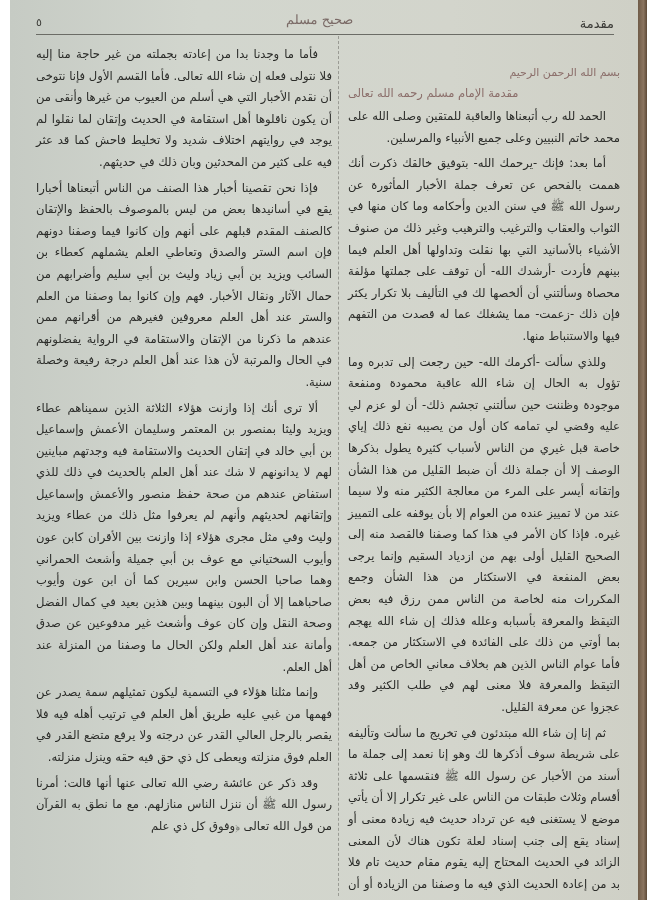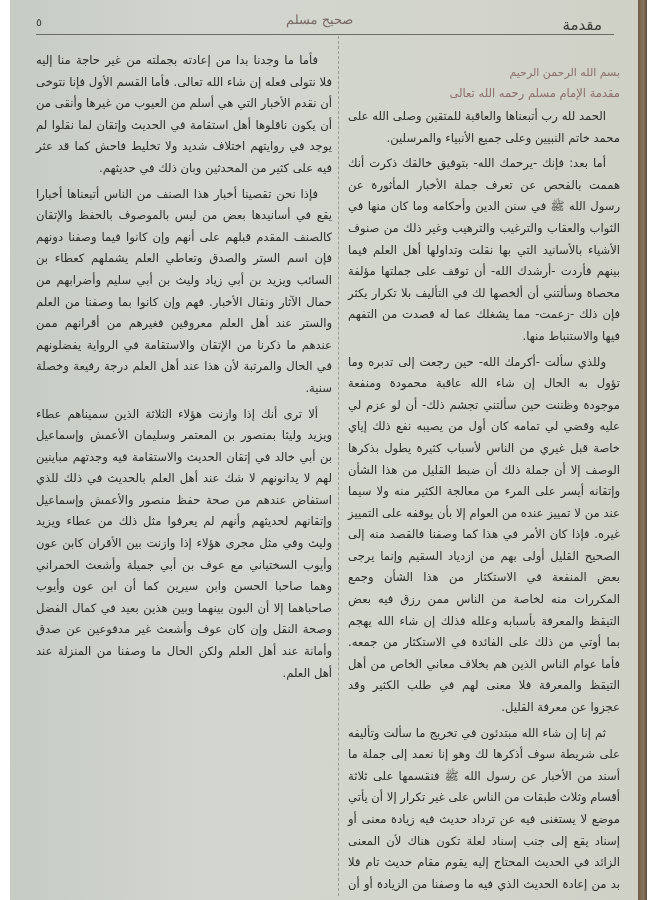--- a/index.html
+++ b/index.html
@@ -13,39 +13,39 @@
     background: linear-gradient(90deg, #c6cbc4 0%, #d2d6ce 30%, #d3d5cc 70%, #cfd0c6 100%);
   }
   .page-edge {
     position: absolute; left: 638px; top: 0; width: 9px; height: 900px;
     background: linear-gradient(90deg, #6f5b47, #8b7560 60%, #5d4a38);
   }
   .header {
     position: absolute; left: 36px; top: 8px; width: 578px; height: 26px;
     direction: rtl;
   }
-  .header .section { position: absolute; right: 12px; top: 8px; font-size: 15px; color: #3a3a36; margin-left: 23px; }
+  .header .section { position: absolute; right: 0; top: 8px; font-size: 13px; color: #3a3a36; margin-left: 23px; }
   .header .book { position: absolute; left: 250px; top: 4px; font-size: 13px; color: #7a6a66; font-family: "DejaVu Serif", serif; }
   .header .pagenum { position: absolute; left: 0; top: 8px; font-size: 11px; color: #3a3a36; direction: ltr; }
   .header-rule {
     position: absolute; left: 36px; top: 34px; width: 578px; height: 1px; background: #6b6c66;
   }
   .col-divider {
     position: absolute; left: 338px; top: 36px; width: 1px; height: 860px;
     border-left: 1px dashed #9a9b94;
   }
   .col {
-    position: absolute; top: 50px; direction: rtl; text-align: justify;
+    position: absolute; top: 44px; direction: rtl; text-align: justify;
     font-family: "DejaVu Sans", sans-serif; font-size: 11.6px; line-height: 21.6px; color: #2b2c29;
   }
   .col.right { left: 348px; width: 272px; top: 64px; }
   .col.left { left: 36px; width: 296px; }
   .col p { margin: 0 0 4px 0; text-indent: 14px; }
   .basmala { text-align: right; color: #8b6e6a; font-size: 11px; line-height: 18px; margin: 0; }
-  .title { text-align: right; color: #8b6e6a; font-size: 11.5px; line-height: 22px; margin: 0 0 2px 0; }
+  .title { text-align: left; color: #8b6e6a; font-size: 11.5px; line-height: 22px; margin: 0 0 2px 0; }
 </style>
 </head>
 <body>
 
 <div class="page"></div>
 <div class="page-edge"></div>
 
 <div class="header">
   <span class="section">مقدمة</span>
   <span class="book">صحيح مسلم</span>
@@ -60,13 +60,15 @@
   <p>الحمد لله رب أتبعناها والعاقبة للمتقين وصلى الله على محمد خاتم النبيين وعلى جميع الأنبياء والمرسلين.</p>
   <p>أما بعد: فإنك -يرحمك الله- بتوفيق خالقك ذكرت أنك هممت بالفحص عن تعرف جملة الأخبار المأثورة عن رسول الله ﷺ في سنن الدين وأحكامه وما كان منها في الثواب والعقاب والترغيب والترهيب وغير ذلك من صنوف الأشياء بالأسانيد التي بها نقلت وتداولها أهل العلم فيما بينهم فأردت -أرشدك الله- أن توقف على جملتها مؤلفة محصاة وسألتني أن ألخصها لك في التأليف بلا تكرار يكثر فإن ذلك -زعمت- مما يشغلك عما له قصدت من التفهم فيها والاستنباط منها.</p>
   <p>وللذي سألت -أكرمك الله- حين رجعت إلى تدبره وما تؤول به الحال إن شاء الله عاقبة محمودة ومنفعة موجودة وظننت حين سألتني تجشم ذلك- أن لو عزم لي عليه وقضي لي تمامه كان أول من يصيبه نفع ذلك إياي خاصة قبل غيري من الناس لأسباب كثيرة يطول بذكرها الوصف إلا أن جملة ذلك أن ضبط القليل من هذا الشأن وإتقانه أيسر على المرء من معالجة الكثير منه ولا سيما عند من لا تمييز عنده من العوام إلا بأن يوقفه على التمييز غيره. فإذا كان الأمر في هذا كما وصفنا فالقصد منه إلى الصحيح القليل أولى بهم من ازدياد السقيم وإنما يرجى بعض المنفعة في الاستكثار من هذا الشأن وجمع المكررات منه لخاصة من الناس ممن رزق فيه بعض التيقظ والمعرفة بأسبابه وعلله فذلك إن شاء الله يهجم بما أوتي من ذلك على الفائدة في الاستكثار من جمعه. فأما عوام الناس الذين هم بخلاف معاني الخاص من أهل التيقظ والمعرفة فلا معنى لهم في طلب الكثير وقد عجزوا عن معرفة القليل.</p>
   <p>ثم إنا إن شاء الله مبتدئون في تخريج ما سألت وتأليفه على شريطة سوف أذكرها لك وهو إنا نعمد إلى جملة ما أسند من الأخبار عن رسول الله ﷺ فنقسمها على ثلاثة أقسام وثلاث طبقات من الناس على غير تكرار إلا أن يأتي موضع لا يستغنى فيه عن ترداد حديث فيه زيادة معنى أو إسناد يقع إلى جنب إسناد لعلة تكون هناك لأن المعنى الزائد في الحديث المحتاج إليه يقوم مقام حديث تام فلا بد من إعادة الحديث الذي فيه ما وصفنا من الزيادة أو أن يفصل ذلك المعنى من جملة الحديث على اختصاره إذا أمكن ولكن تفصيله ربما عسر من جملته فإعادته بهيئته إذا ضاق ذلك أسلم.</p>
 </div>
 
 <div class="col left">
   <p>فأما ما وجدنا بدا من إعادته بجملته من غير حاجة منا إليه فلا نتولى فعله إن شاء الله تعالى. فأما القسم الأول فإنا نتوخى أن نقدم الأخبار التي هي أسلم من العيوب من غيرها وأنقى من أن يكون ناقلوها أهل استقامة في الحديث وإتقان لما نقلوا لم يوجد في روايتهم اختلاف شديد ولا تخليط فاحش كما قد عثر فيه على كثير من المحدثين وبان ذلك في حديثهم.</p>
   <p>فإذا نحن تقصينا أخبار هذا الصنف من الناس أتبعناها أخبارا يقع في أسانيدها بعض من ليس بالموصوف بالحفظ والإتقان كالصنف المقدم قبلهم على أنهم وإن كانوا فيما وصفنا دونهم فإن اسم الستر والصدق وتعاطي العلم يشملهم كعطاء بن السائب ويزيد بن أبي زياد وليث بن أبي سليم وأضرابهم من حمال الآثار ونقال الأخبار. فهم وإن كانوا بما وصفنا من العلم والستر عند أهل العلم معروفين فغيرهم من أقرانهم ممن عندهم ما ذكرنا من الإتقان والاستقامة في الرواية يفضلونهم في الحال والمرتبة لأن هذا عند أهل العلم درجة رفيعة وخصلة سنية.</p>
   <p>ألا ترى أنك إذا وازنت هؤلاء الثلاثة الذين سميناهم عطاء ويزيد وليثا بمنصور بن المعتمر وسليمان الأعمش وإسماعيل بن أبي خالد في إتقان الحديث والاستقامة فيه وجدتهم مباينين لهم لا يدانونهم لا شك عند أهل العلم بالحديث في ذلك للذي استفاض عندهم من صحة حفظ منصور والأعمش وإسماعيل وإتقانهم لحديثهم وأنهم لم يعرفوا مثل ذلك من عطاء ويزيد وليث وفي مثل مجرى هؤلاء إذا وازنت بين الأقران كابن عون وأيوب السختياني مع عوف بن أبي جميلة وأشعث الحمراني وهما صاحبا الحسن وابن سيرين كما أن ابن عون وأيوب صاحباهما إلا أن البون بينهما وبين هذين بعيد في كمال الفضل وصحة النقل وإن كان عوف وأشعث غير مدفوعين عن صدق وأمانة عند أهل العلم ولكن الحال ما وصفنا من المنزلة عند أهل العلم.</p>
+  <p>وإنما مثلنا هؤلاء في التسمية ليكون تمثيلهم سمة يصدر عن فهمها من غبي عليه طريق أهل العلم في ترتيب أهله فيه فلا يقصر بالرجل العالي القدر عن درجته ولا يرفع متضع القدر في العلم فوق منزلته ويعطى كل ذي حق فيه حقه وينزل منزلته.</p>
+  <p>وقد ذكر عن عائشة رضي الله تعالى عنها أنها قالت: أمرنا رسول الله ﷺ أن ننزل الناس منازلهم. مع ما نطق به القرآن من قول الله تعالى ﴿وفوق كل ذي علم</p>
 </div>
 
 </body></html>

